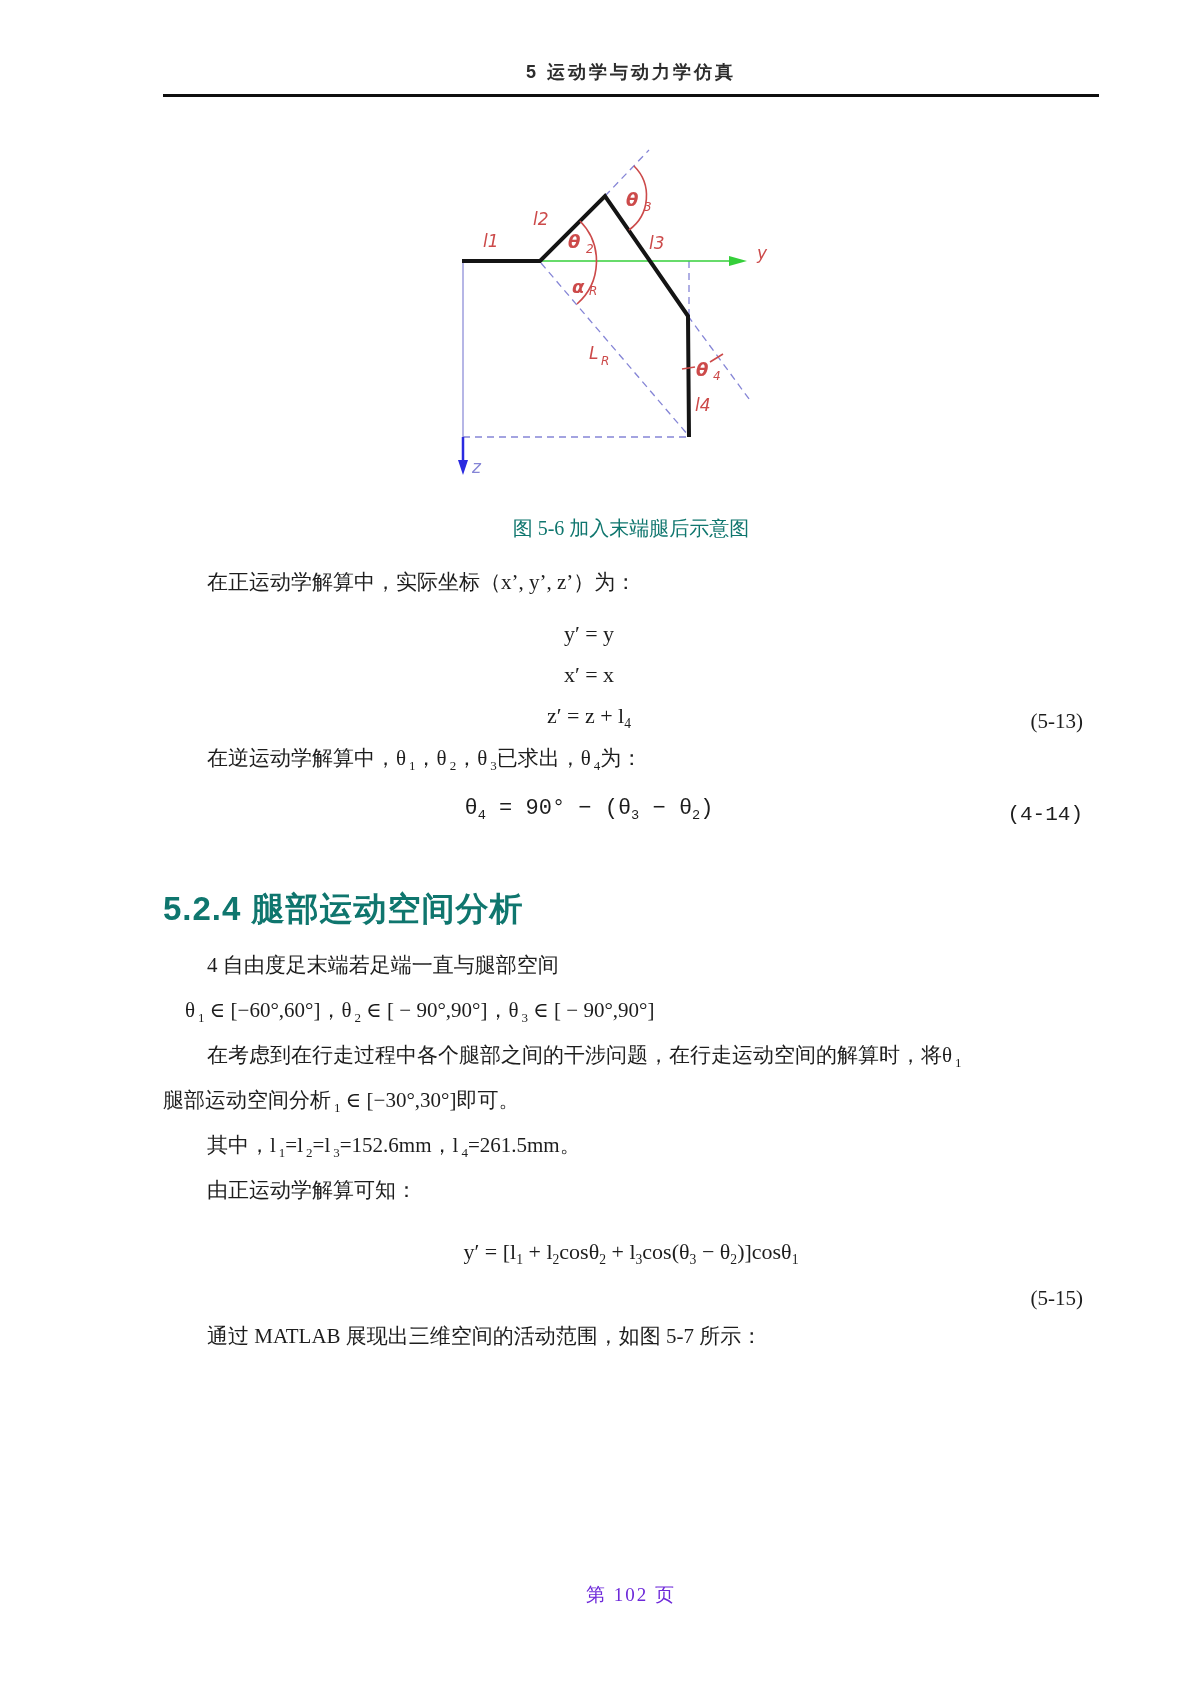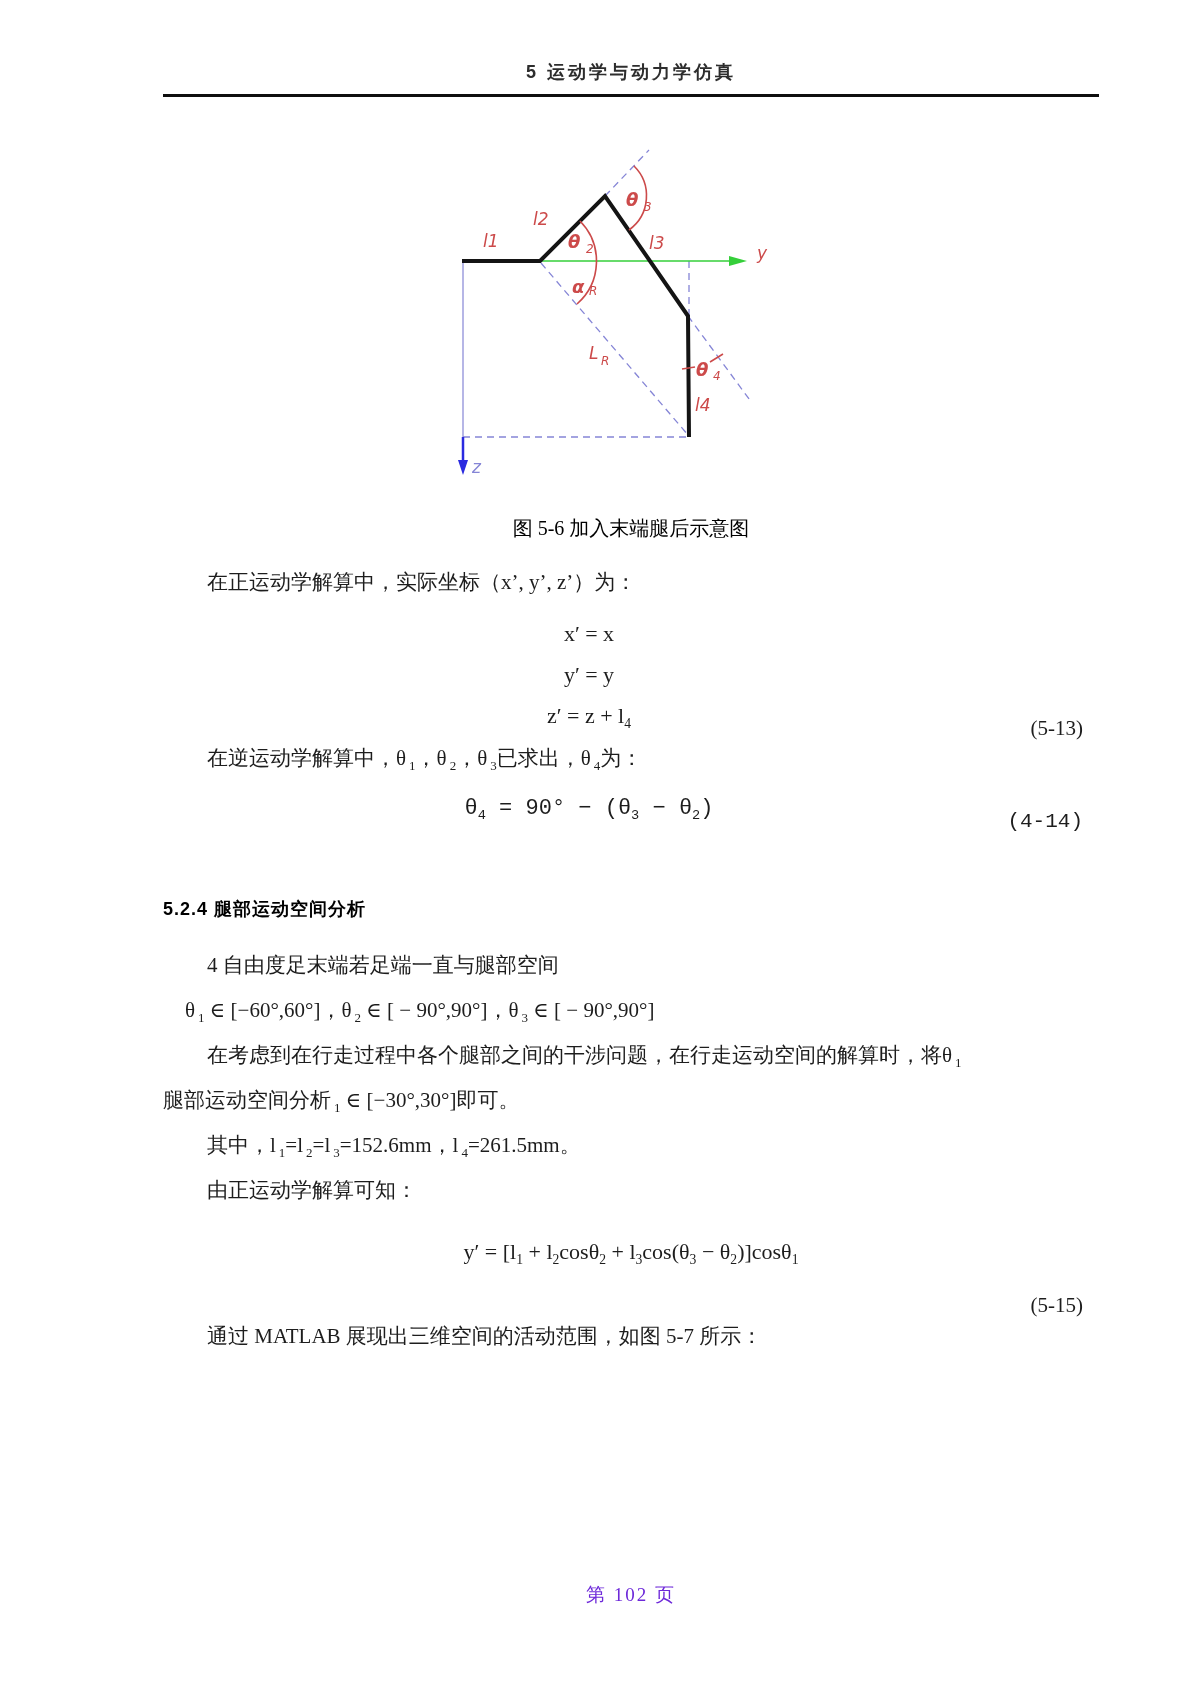--- a/index.html
+++ b/index.html
@@ -27,41 +27,41 @@
   .fig-dash { stroke:var(--fig-blue-dash,#8585d6); stroke-width:1.3; fill:none; stroke-dasharray:7 5; }
   .fig-thin-blue { stroke:var(--fig-blue-dash,#8585d6); stroke-width:1.2; fill:none; }
   .fig-blue { stroke:var(--fig-blue-solid,#2a2ae0); stroke-width:2.5; fill:none; }
   .fig-blue-fill { fill:var(--fig-blue-solid,#2a2ae0); stroke:none; }
   .fig-red { stroke:var(--fig-red,#cc4a4a); stroke-width:1.6; fill:none; }
   .fig-label { font-family:"DejaVu Sans","Liberation Sans",sans-serif; font-style:italic;
                fill:var(--fig-red,#cc4a4a); font-size:17px; }
   .fig-label.small { font-size:12px; }
   .fig-label.theta { font-weight:bold; font-size:18px; }
   .fig-label.zlab { fill:var(--fig-blue-dash,#8585d6); }
-  .caption { text-align:center; font-size:20px; margin-top:26px; color:#000000; }
+  .caption { text-align:center; font-size:20px; margin-top:26px; color:#0f766e; }
 
   
   .line { font-size:21px; line-height:45px; white-space:nowrap; }
   .indent { padding-left:44px; }
   .indent-sm { padding-left:22px; }
   .prose sub, .line sub { font-size:0.62em; line-height:0; }
   .prose sub { margin-left:3px; }
 
   .eq-block { margin-top:8px; }
   .eq-row { position:relative; text-align:center; font-size:22px; line-height:41px; }
   .eq-row .eq-inner { display:inline-block; padding-right:84px; }
   .eq-row.no-shift .eq-inner { padding-right:0; }
   .eq-row sub { font-size:0.62em; line-height:0; }
-  .eq-num { position:absolute; right:16px; top:13px; font-size:21px; }
+  .eq-num { position:absolute; right:16px; top:6px; font-size:21px; }
   .eq-row.tall { line-height:48px; margin-top:4px;font-family:Liberation Mono, monospace; }
 
   .section-heading {
     margin-top:58px;
     font-family:"Liberation Sans","DejaVu Sans",sans-serif;
-    font-size:18px; font-weight:bold; line-height:36px; color:#000000;
+    font-size:33px; font-weight:bold; line-height:36px; color:#0f766e;
     letter-spacing:1px;
   }
   .gap16 { margin-top:16px; }
   .gap18 { margin-top:18px; }
   .gap42 { margin-top:42px; }
 
   .footer { position:absolute; bottom:78px; left:0; width:100%; text-align:center;
             font-size:19px; color:#6d28d9; letter-spacing:2px; }
 </style>
 </head>
@@ -115,24 +115,24 @@
         <text class="fig-label zlab" x="437" y="474">z</text>
       </svg>
     </div>
 
     <div class="caption">图 5-6 加入末端腿后示意图</div>
 
     <div class="line indent prose gap18">在正运动学解算中，实际坐标（x’, y’, z’）为：</div>
 
     <div class="eq-block">
       <div class="eq-row">
-        <span class="eq-inner">x′ = x</span>
+        <span class="eq-inner">y′ = y</span>
       </div>
       <div class="eq-row">
-        <span class="eq-inner">y′ = y</span>
+        <span class="eq-inner">x′ = x</span>
       </div>
       <div class="eq-row">
         <span class="eq-inner"><span>z′ = z + l</span><sub>4</sub></span>
         <span class="eq-num">(5-13)</span>
       </div>
     </div>
 
     <div class="line indent prose"><span>在逆运动学解算中，θ</span><sub>1</sub><span>，θ</span><sub>2</sub><span>，θ</span><sub>3</sub><span>已求出，θ</span><sub>4</sub><span>为：</span></div>
 
     <div class="eq-row tall">

